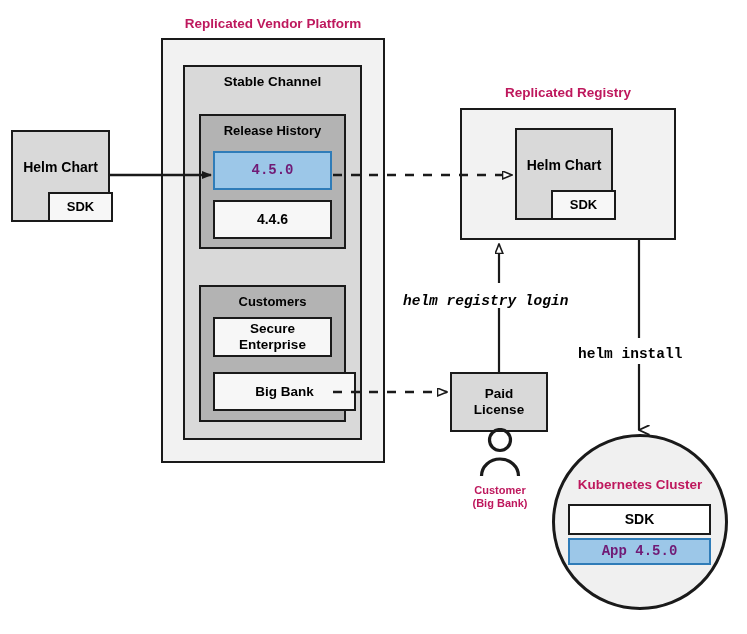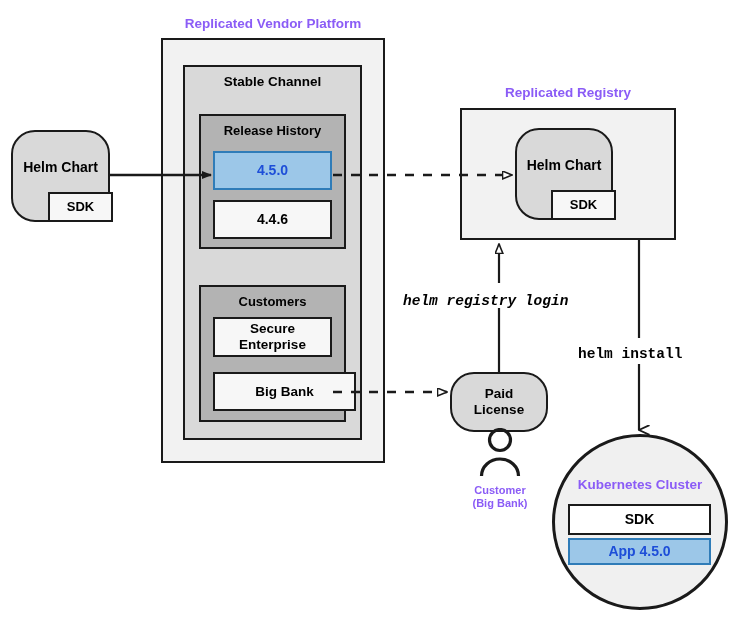--- a/index.html
+++ b/index.html
@@ -13,21 +13,21 @@
   #canvas {
     position: relative;
     width: 747px;
     height: 634px;
     background: #ffffff;
     overflow: hidden;
   }
   .lbl {
     position: absolute;
     font-weight: bold;
-    color: #8b5cf6;
+    color: #be185d;
     text-align: center;
     line-height: 1.18;
     white-space: pre-line;
   }
   .box {
     position: absolute;
     box-sizing: border-box;
     border: 2px solid #1a1a1a;
     display: flex;
     align-items: center;
@@ -45,22 +45,22 @@
     font-weight: bold;
     color: #000000;
     text-align: center;
     padding-top: 7px;
   }
   .fill-outer { background: #f2f2f2; }
   .fill-mid   { background: #d9d9d9; }
   .fill-inner { background: #b3b3b3; }
   .fill-white { background: #f7f7f7; }
   .fill-pure  { background: #ffffff; }
-  .fill-grey  { background: #d9d9d9; border-radius: 24px; }
-  .fill-blue  { background: #9cc7e8; border-color: #2f7cb8; color: #1d4ed8; }
+  .fill-grey  { background: #d9d9d9; }
+  .fill-blue  { background: #9cc7e8; border-color: #2f7cb8; color: #701a75; font-family: Liberation Mono, monospace; }
 
   .circle {
     position: absolute;
     box-sizing: border-box;
     border: 3px solid #1a1a1a;
     border-radius: 50%;
     background: #f0f0f0;
   }
   .mono {
     position: absolute;

